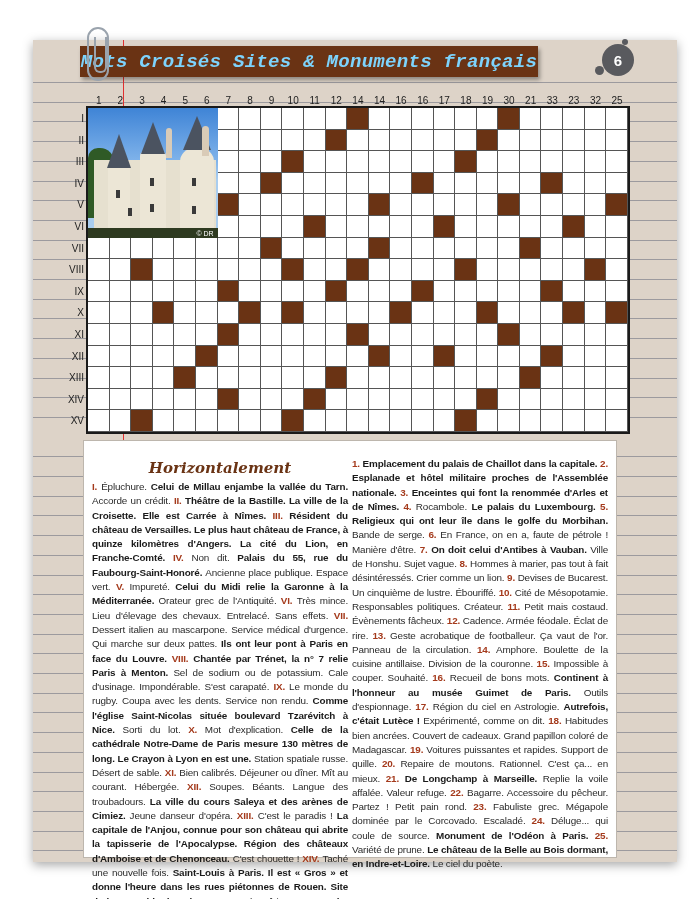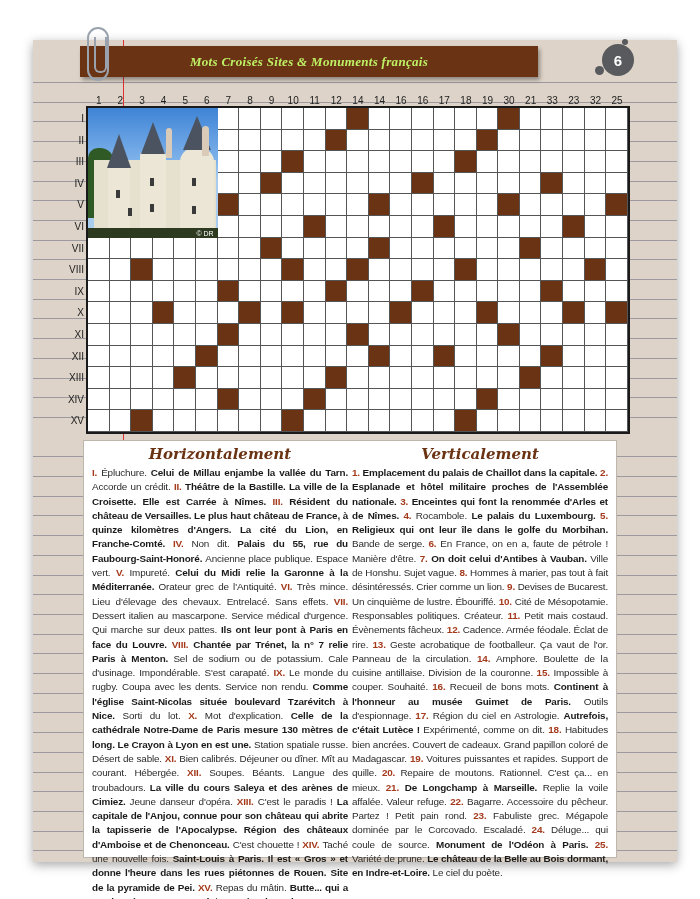--- a/index.html
+++ b/index.html
@@ -3,40 +3,40 @@
 <meta charset="utf-8">
 <style>
   html,body{margin:0;padding:0;}
   body{width:700px;height:899px;background:#ffffff;position:relative;overflow:hidden;font-family:"Liberation Sans",sans-serif;}
   .page{position:absolute;left:33px;top:40px;width:644px;height:822px;background:#ddd3c8;box-shadow:0 3px 10px rgba(0,0,0,0.35);}
   .ruled{position:absolute;left:0;right:0;height:1px;background:#8c8c93;opacity:0.8;}
   .margin-line{position:absolute;left:90px;top:0;width:1px;height:800px;background:#e03030;}
   .clip{position:absolute;left:87px;top:27px;width:22px;height:54px;border:2px solid #9aa3ad;border-radius:11px;box-sizing:border-box;z-index:5;}
   .clip-inner{position:absolute;left:5px;top:8px;width:9px;height:34px;border:2px solid #9aa3ad;border-top:none;border-radius:0 0 6px 6px;}
   .banner{position:absolute;left:80px;top:46px;width:458px;height:31px;background:#6a3314;box-shadow:2px 3px 4px rgba(0,0,0,0.35);display:flex;align-items:center;justify-content:center;}
-  .banner span{color:#bef264;font-family:Liberation Serif, serif;font-style:italic;font-weight:bold;font-size:13px;letter-spacing:0.3px;}
+  .banner span{color:#7dd3fc;font-family:Liberation Mono, monospace;font-style:italic;font-weight:bold;font-size:19px;letter-spacing:0.3px;}
   .splat{position:absolute;left:602px;top:44px;width:32px;height:32px;border-radius:50%;background:#595a5e;display:flex;align-items:center;justify-content:center;color:#fff;font-size:15px;font-weight:bold;}
   .splat:before{content:"";position:absolute;left:-7px;top:22px;width:9px;height:9px;border-radius:50%;background:#595a5e;}
   .splat:after{content:"";position:absolute;left:20px;top:-5px;width:6px;height:6px;border-radius:50%;background:#595a5e;}
   .colnums{position:absolute;left:88px;top:95px;width:540px;height:12px;display:grid;grid-template-columns:repeat(25,21.6px);}
   .colnums span{font-size:10px;color:#222;text-align:center;line-height:12px;}
   .rownums{position:absolute;left:60px;top:108px;width:26px;height:324px;display:grid;grid-template-rows:repeat(15,21.6px);}
   .rownums span{font-size:10px;color:#222;text-align:right;line-height:21.6px;padding-right:2px;}
   .grid{position:absolute;left:86px;top:106px;width:540px;height:324px;border:2px solid #1a1a1a;display:grid;grid-template-columns:repeat(25,21.6px);grid-template-rows:repeat(15,21.6px);background:#fff;}
   .cell{box-sizing:border-box;border-right:1px solid #555;border-bottom:1px solid #555;background:#fff;}
   .cell.black{background:#6a3314;}
   .photo{position:absolute;left:88px;top:108px;width:129.6px;height:129.6px;overflow:hidden;z-index:2;background:linear-gradient(#3f84d6 0%,#7eb2ea 40%,#a9cdef 55%);}
   .photo .trees{position:absolute;left:0;top:40px;width:26px;height:70px;background:#2f5a26;border-radius:10px 14px 0 0;}
   .photo .castle{position:absolute;left:6px;top:52px;width:122px;height:70px;background:#e6e0cf;}
   .photo .roof{position:absolute;width:0;height:0;border-left:12px solid transparent;border-right:12px solid transparent;border-bottom:34px solid #4b5360;}
   .photo .tower{position:absolute;background:#ece6d6;border-radius:4px 4px 0 0;}
   .photo .win{position:absolute;width:4px;height:8px;background:#3a3a3a;}
   .photo .ground{position:absolute;left:0;bottom:0;width:100%;height:10px;background:#2e3a20;}
   .photo .credit{position:absolute;right:4px;bottom:1px;font-size:7px;color:#fff;}
-  .clues{position:absolute;left:83px;top:440px;width:534px;height:418px;background:#fff;border:1px solid #bdb6ad;box-sizing:border-box;display:flex;padding:2px 6px;}
+  .clues{position:absolute;left:83px;top:440px;width:534px;height:418px;background:#fff;border:1px solid #bdb6ad;box-sizing:border-box;display:flex;padding:16px 6px;}
   .col{flex:1;padding:0 2px;}
   .col h2{margin:2px 0 3px;text-align:center;font-family:"DejaVu Serif",serif;font-style:italic;font-weight:bold;color:#6a3314;font-size:15px;}
   .col p{margin:0;font-family:"Liberation Sans",sans-serif;font-size:9.9px;line-height:14.3px;color:#2a2a2a;text-align:justify;font-stretch:condensed;letter-spacing:-0.15px;}
   .num{color:#a43a1c;font-weight:bold;}
   .b{font-weight:bold;color:#1a1a1a;}
 </style>
 </head>
 <body>
 
 <div class="page" id="page">
@@ -537,16 +537,15 @@
   <div class="ground"></div>
   <span class="credit">© DR</span>
 </div>
 
 <div class="clues">
   <div class="col">
     <h2>Horizontalement</h2>
     <p id="hclues"><span class="num">I. </span><span>Épluchure. </span><span class="b">Celui de Millau enjambe la vallée du Tarn. </span><span>Accorde un crédit. </span><span class="num">II. </span><span class="b">Théâtre de la Bastille. La ville de la Croisette. Elle est Carrée à Nîmes. </span><span class="num">III. </span><span class="b">Résident du château de Versailles. Le plus haut château de France, à quinze kilomètres d'Angers. La cité du Lion, en Franche-Comté. </span><span class="num">IV. </span><span>Non dit. </span><span class="b">Palais du 55, rue du Faubourg-Saint-Honoré. </span><span>Ancienne place publique. Espace vert. </span><span class="num">V. </span><span>Impureté. </span><span class="b">Celui du Midi relie la Garonne à la Méditerranée. </span><span>Orateur grec de l'Antiquité. </span><span class="num">VI. </span><span>Très mince. Lieu d'élevage des chevaux. Entrelacé. Sans effets. </span><span class="num">VII. </span><span>Dessert italien au mascarpone. Service médical d'urgence. Qui marche sur deux pattes. </span><span class="b">Ils ont leur pont à Paris en face du Louvre. </span><span class="num">VIII. </span><span class="b">Chantée par Trénet, la n° 7 relie Paris à Menton. </span><span>Sel de sodium ou de potassium. Cale d'usinage. Impondérable. S'est carapaté. </span><span class="num">IX. </span><span>Le monde du rugby. Coupa avec les dents. Service non rendu. </span><span class="b">Comme l'église Saint-Nicolas située boulevard Tzarévitch à Nice. </span><span>Sorti du lot. </span><span class="num">X. </span><span>Mot d'explication. </span><span class="b">Celle de la cathédrale Notre-Dame de Paris mesure 130 mètres de long. Le Crayon à Lyon en est une. </span><span>Station spatiale russe. Désert de sable. </span><span class="num">XI. </span><span>Bien calibrés. Déjeuner ou dîner. Mît au courant. Hébergée. </span><span class="num">XII. </span><span>Soupes. Béants. Langue des troubadours. </span><span class="b">La ville du cours Saleya et des arènes de Cimiez. </span><span>Jeune danseur d'opéra. </span><span class="num">XIII. </span><span>C'est le paradis ! </span><span class="b">La capitale de l'Anjou, connue pour son château qui abrite la tapisserie de l'Apocalypse. Région des châteaux d'Amboise et de Chenonceau. </span><span>C'est chouette ! </span><span class="num">XIV. </span><span>Taché une nouvelle fois. </span><span class="b">Saint-Louis à Paris. Il est « Gros » et donne l'heure dans les rues piétonnes de Rouen. Site de la pyramide de Pei. </span><span class="num">XV. </span><span>Repas du mâtin. </span><span class="b">Butte... qui a sa place à Montmartre. </span><span>Rêche. </span><span class="b">Opéra de Paris. </span></p>
   </div>
   <div class="col">
-    <h2>Verticalement</h2>
     <p id="vclues"><span class="num">1. </span><span class="b">Emplacement du palais de Chaillot dans la capitale. </span><span class="num">2. </span><span class="b">Esplanade et hôtel militaire proches de l'Assemblée nationale. </span><span class="num">3. </span><span class="b">Enceintes qui font la renommée d'Arles et de Nîmes. </span><span class="num">4. </span><span>Rocambole. </span><span class="b">Le palais du Luxembourg. </span><span class="num">5. </span><span class="b">Religieux qui ont leur île dans le golfe du Morbihan. </span><span>Bande de serge. </span><span class="num">6. </span><span>En France, on en a, faute de pétrole ! Manière d'être. </span><span class="num">7. </span><span class="b">On doit celui d'Antibes à Vauban. </span><span>Ville de Honshu. Sujet vague. </span><span class="num">8. </span><span>Hommes à marier, pas tout à fait désintéressés. Crier comme un lion. </span><span class="num">9. </span><span>Devises de Bucarest. Un cinquième de lustre. Ébouriffé. </span><span class="num">10. </span><span>Cité de Mésopotamie. Responsables politiques. Créateur. </span><span class="num">11. </span><span>Petit mais costaud. Évènements fâcheux. </span><span class="num">12. </span><span>Cadence. Armée féodale. Éclat de rire. </span><span class="num">13. </span><span>Geste acrobatique de footballeur. Ça vaut de l'or. Panneau de la circulation. </span><span class="num">14. </span><span>Amphore. Boulette de la cuisine antillaise. Division de la couronne. </span><span class="num">15. </span><span>Impossible à couper. Souhaité. </span><span class="num">16. </span><span>Recueil de bons mots. </span><span class="b">Continent à l'honneur au musée Guimet de Paris. </span><span>Outils d'espionnage. </span><span class="num">17. </span><span>Région du ciel en Astrologie. </span><span class="b">Autrefois, c'était Lutèce ! </span><span>Expérimenté, comme on dit. </span><span class="num">18. </span><span>Habitudes bien ancrées. Couvert de cadeaux. Grand papillon coloré de Madagascar. </span><span class="num">19. </span><span>Voitures puissantes et rapides. Support de quille. </span><span class="num">20. </span><span>Repaire de moutons. Rationnel. C'est ça... en mieux. </span><span class="num">21. </span><span class="b">De Longchamp à Marseille. </span><span>Replie la voile affalée. Valeur refuge. </span><span class="num">22. </span><span>Bagarre. Accessoire du pêcheur. Partez ! Petit pain rond. </span><span class="num">23. </span><span>Fabuliste grec. Mégapole dominée par le Corcovado. Escaladé. </span><span class="num">24. </span><span>Déluge... qui coule de source. </span><span class="b">Monument de l'Odéon à Paris. </span><span class="num">25. </span><span>Variété de prune. </span><span class="b">Le château de la Belle au Bois dormant, en Indre-et-Loire. </span><span>Le ciel du poète. </span></p>
   </div>
 </div>
 
 </body></html>

